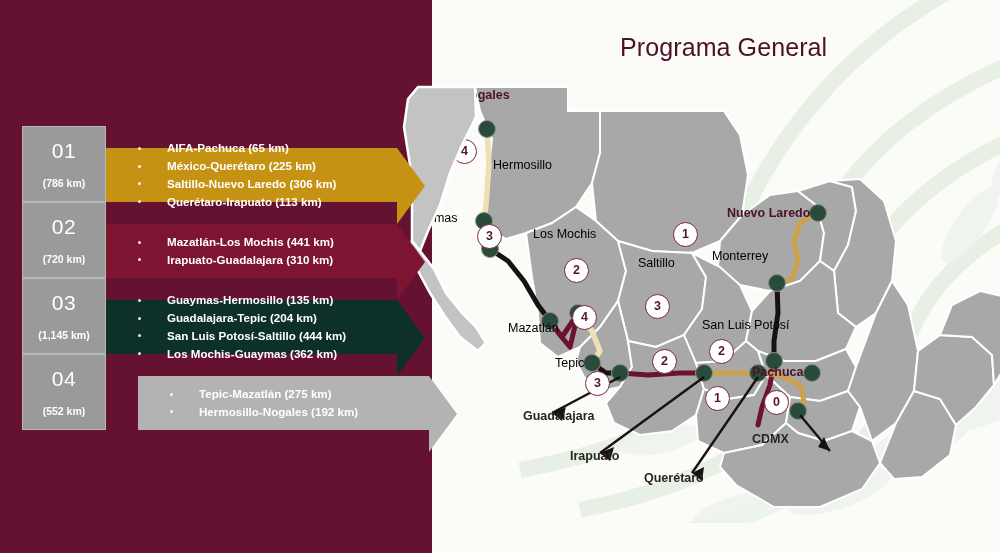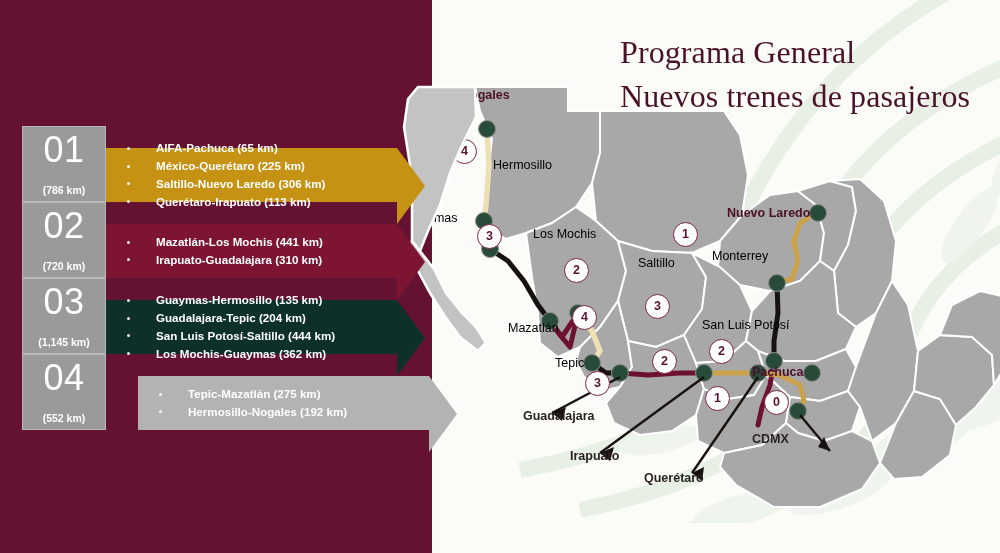--- a/index.html
+++ b/index.html
@@ -54,37 +54,37 @@
     display: flex;
     flex-direction: column;
     align-items: center;
     justify-content: center;
     color: #ffffff;
     flex: 0 0 84px;
     position: relative;
     z-index: 3;
   }
   .phase-num {
-    font-size: 36px;
+    font-size: 21px;
     font-weight: 300;
     line-height: 1;
     letter-spacing: 0.5px;
   }
   .phase-km {
     font-size: 10.5px;
     font-weight: 700;
     margin-top: 16px;
   }
   .phase-bar {
     position: relative;
     width: 291px;
     display: flex;
     flex-direction: column;
     justify-content: center;
-    padding-left: 21px;
+    padding-left: 32px;
     margin-top: 22px;
   }
   
   .phase-bar::after {
     content: "";
     position: absolute;
     right: -28px; top: 0;
     width: 0; height: 0;
     border-top: 38px solid transparent;
     border-bottom: 38px solid transparent;
@@ -109,26 +109,25 @@
     opacity: .9;
   }
 
   
   #title-block {
     position: absolute;
     left: 620px; top: 30px;
     color: #4b1128;
   }
   #title-block .line {
-    font-size: 32px;
+    font-size: 25px;
     font-weight: 400;
     line-height: 1.38;
     letter-spacing: .1px;
     white-space: nowrap;
-    font-family: Liberation Serif, serif;
   }
 
   
   .city-label {
     position: absolute;
     font-size: 12.5px;
     color: #000000;
     white-space: nowrap;
     line-height: 1;
   }
@@ -404,16 +403,15 @@
           <div class="phase-bullet">
             <span class="dot"></span>
             <span>Hermosillo-Nogales (192 km)</span>
           </div>
         </div>
       </div>
     </div>
 
   <div id="title-block">
     <div class="line">Programa General</div>
-    <div class="line">Nuevos trenes de pasajeros</div>
   </div>
 
 </div>
 
 </body></html>

